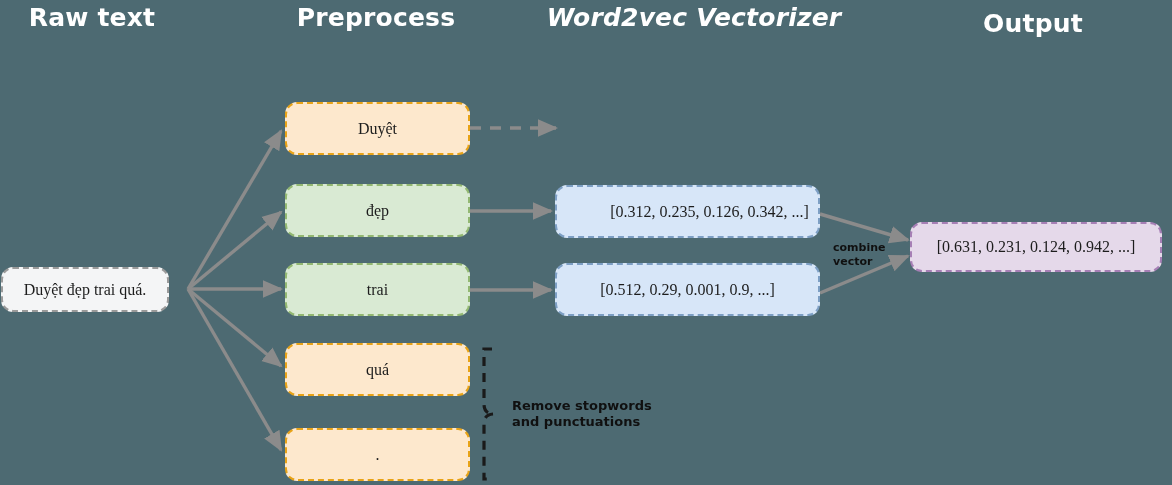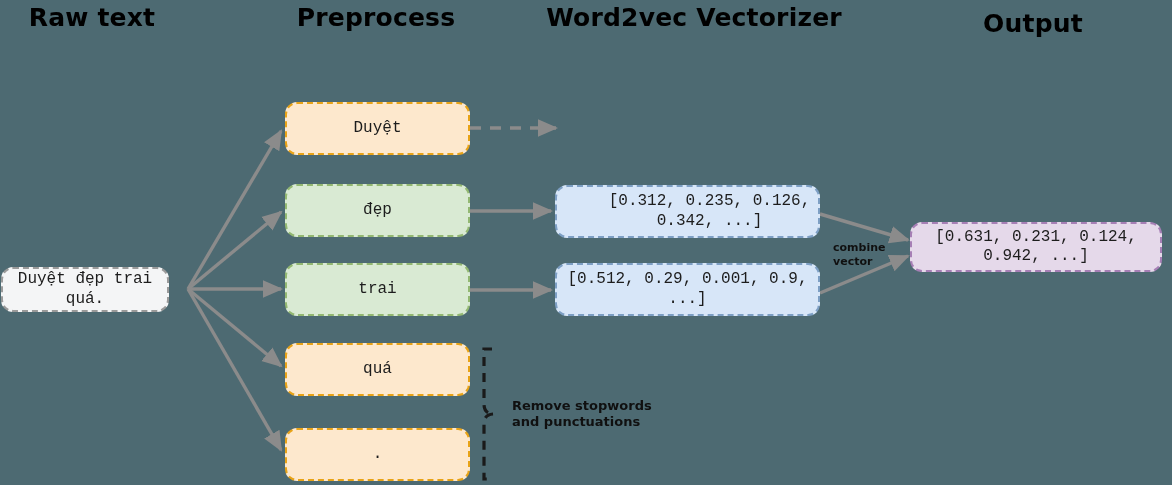--- a/index.html
+++ b/index.html
@@ -17,39 +17,39 @@
   }
   #arrow-layer {
     position: absolute;
     left: 0; top: 0;
     width: 1172px;
     height: 485px;
     pointer-events: none;
   }
   .col-header {
     position: absolute;
-    color: #000000;
+    color: #ffffff;
     font-size: 25px;
     font-weight: bold;
     font-family: "DejaVu Sans", sans-serif;
     letter-spacing: 0.2px;
     white-space: nowrap;
     text-align: center;
     transform: translateX(-50%);
   }
   .node {
     position: absolute;
     box-sizing: border-box;
     border-radius: 12px;
     display: flex;
     align-items: center;
     justify-content: center;
     color: #1d1d1d;
     font-size: 16px;
-    font-family: Liberation Mono, monospace;
+    font-family: Liberation Serif, serif;
     text-align: center;
     line-height: 1.2;
   }
   .node-raw {
     background: #f4f5f6;
     border: 2px dashed #9a9a9a;
   }
   .node-orange {
     background: #fde8cd;
     border: 2px dashed #e8a317;
@@ -110,21 +110,21 @@
       <path d="M470,211 L551,211"></path>
       <path d="M470,290 L551,290"></path>
       <path d="M820,214 L908,240"></path>
       <path d="M820,293 L908,256"></path>
     </g>
     <path d="M470,128 L556,128" stroke="#8b8b8b" stroke-width="3.4" fill="none" stroke-dasharray="11 9" marker-end="url(#ah)"></path>
   </svg>
 
   <div class="col-header" style="left:92px;  top:3px;">Raw text</div>
   <div class="col-header" style="left:376px; top:3px;">Preprocess</div>
-  <div class="col-header" style="left:694px; top:3px;">Word2vec Vectorizer</div>
+  <div class="col-header" style="left:694px; top:3px;font-style:italic;">Word2vec Vectorizer</div>
   <div class="col-header" style="left:1033px;top:9px;">Output</div>
 
   <div class="node node-raw" style="left:1px; top:267px; width:168px; height:45px;">Duyệt đẹp trai quá.</div>
 
   <div class="node node-orange" style="left:285px; top:102px; width:185px; height:53px;">Duyệt</div>
   <div class="node node-green" style="left:285px; top:184px; width:185px; height:53px;">đẹp</div>
   <div class="node node-green" style="left:285px; top:263px; width:185px; height:53px;">trai</div>
   <div class="node node-orange" style="left:285px; top:343px; width:185px; height:53px;">quá</div>
   <div class="node node-orange" style="left:285px; top:428px; width:185px; height:53px;">.</div>
 

